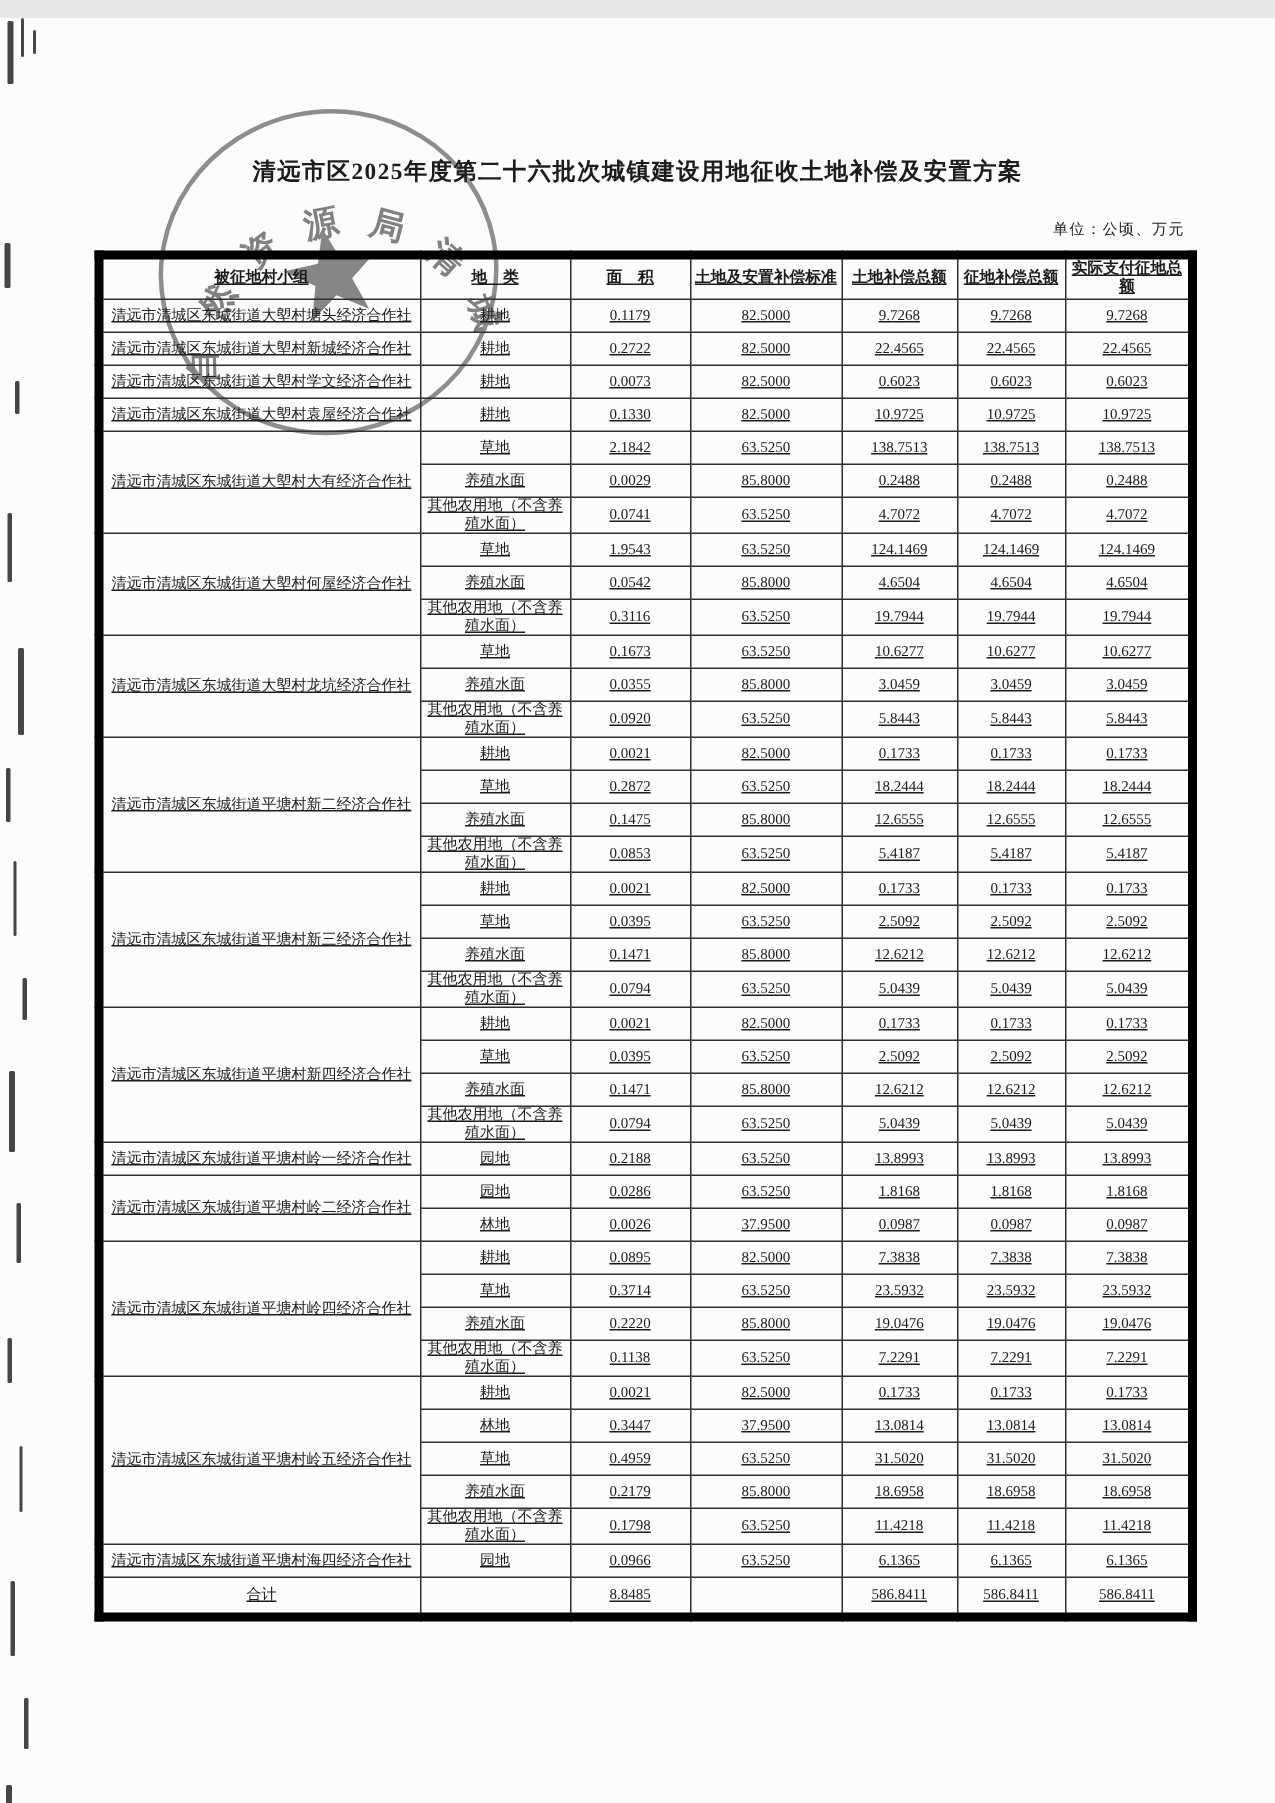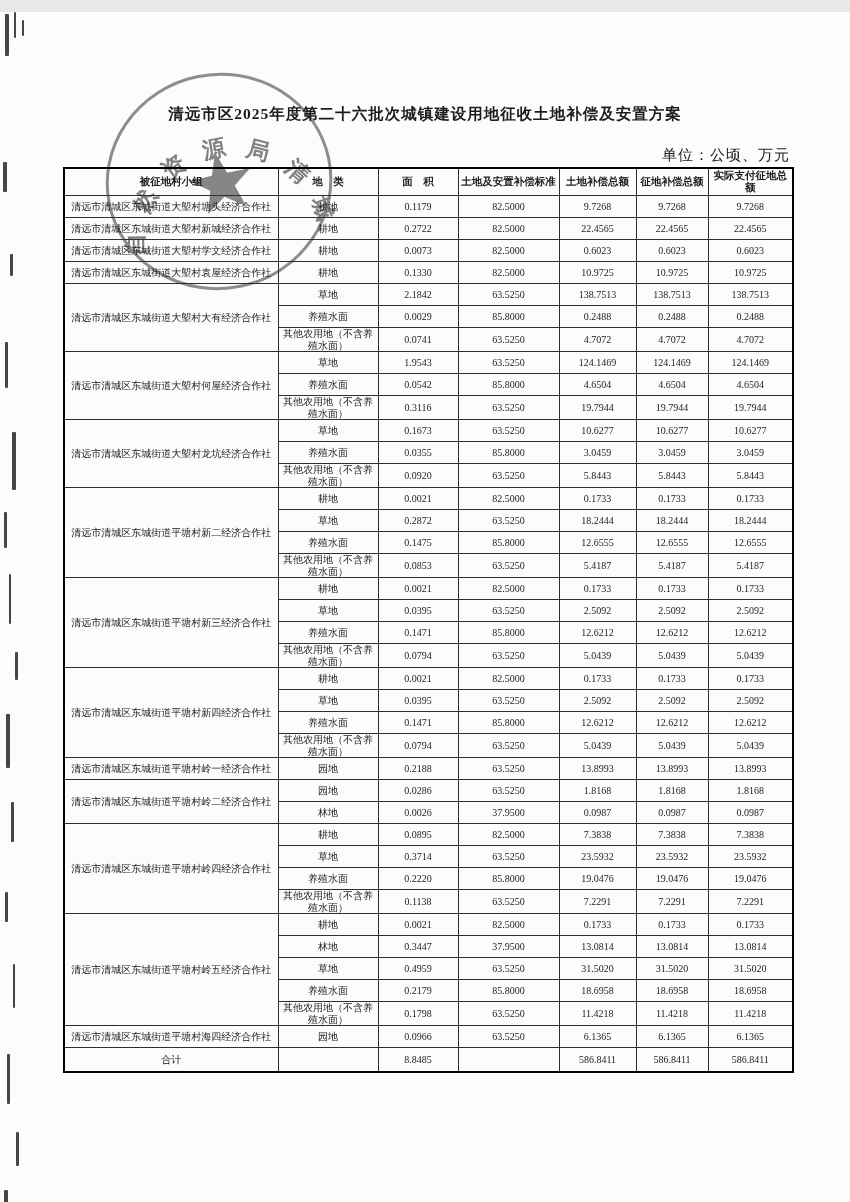--- a/index.html
+++ b/index.html
@@ -6,32 +6,32 @@
   .page{
     position:relative;width:850px;height:1202px;margin:12px auto;
     background:#fcfcfa;overflow:hidden;
     font-family:"Liberation Serif","DejaVu Serif",serif;color:#1c1c1c;
   }
   .doc-title{
     position:absolute;top:92px;left:0;width:850px;text-align:center;
     font-size:15.5px;font-weight:bold;letter-spacing:1px;margin:0;
   }
   .unit-note{
-    position:absolute;top:134px;right:60px;font-size:15px;letter-spacing:1px;
+    position:absolute;top:134px;right:60px;font-size:10px;letter-spacing:1px;
   }
   table.comp-table{
     position:absolute;top:155px;left:63px;width:729px;
     border-collapse:collapse;table-layout:fixed;
     font-size:10px;
   }
   .comp-table th,.comp-table td{
     border:1px solid #2f2f2f;text-align:center;vertical-align:middle;
     padding:0 2px;line-height:1.15;overflow:hidden;
   }
-  .comp-table{border:2px solid #000000;}
+  .comp-table{border:6px solid #000000;text-decoration:underline;}
   .comp-table th{height:26px;font-weight:bold;font-size:10.5px;}
   .comp-table td{height:21px;}
   .comp-table td.village{font-size:10px;}
   .comp-table .total-row td{height:23px;}
   .footer-notes{
     position:absolute;top:1014px;left:58px;width:700px;
     font-size:10px;line-height:1.75;
   }
   .footer-notes p{margin:0;}
   .stamp{

